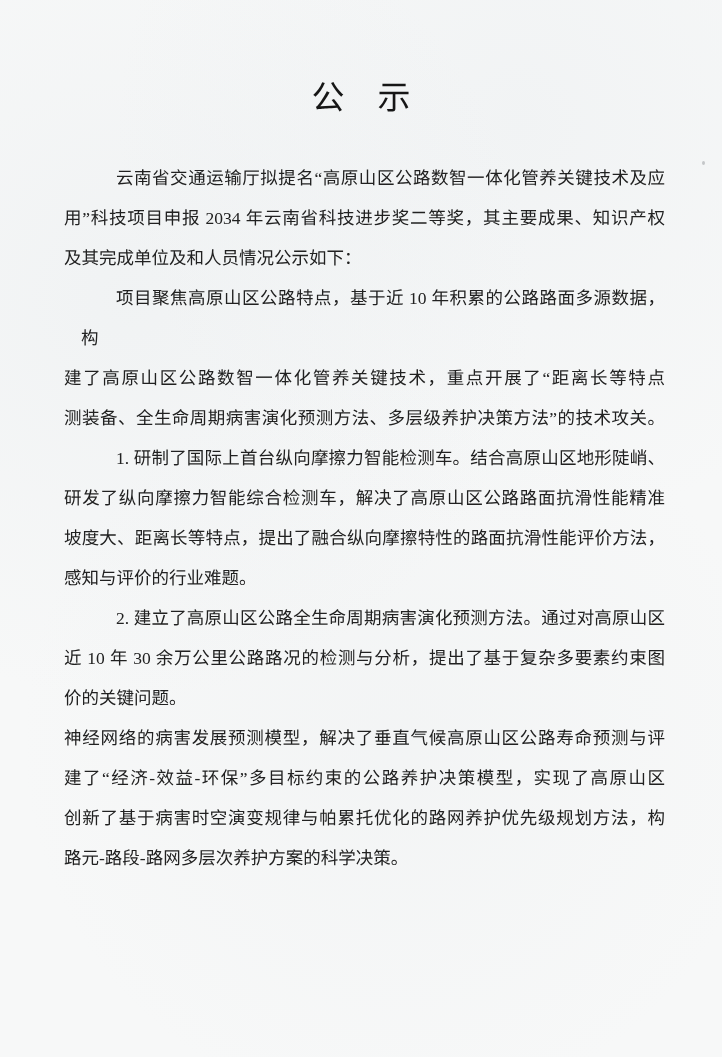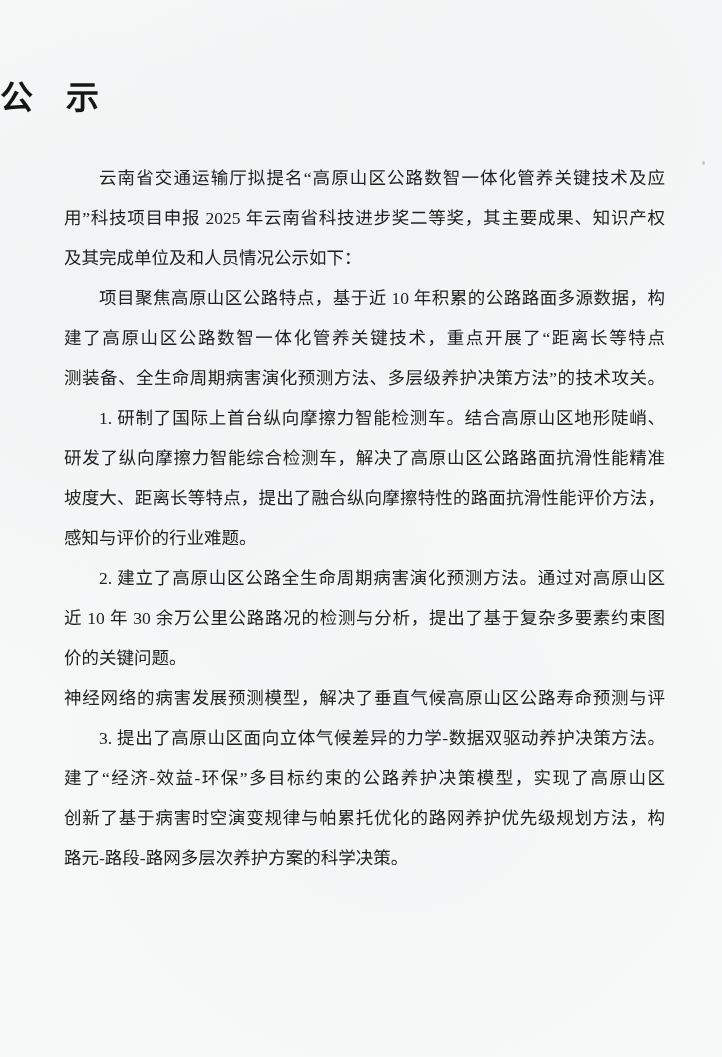--- a/index.html
+++ b/index.html
@@ -19,41 +19,42 @@
       radial-gradient(circle at 55% 70%, rgba(212,218,222,0.12), transparent 45%),
       #f7f8f8;
     font-family: "Liberation Serif", "DejaVu Serif", serif;
     color: #212121;
   }
   .notice-title {
     position: absolute;
     top: 80px;
     left: 0;
     right: 0;
+    text-align: center;
     font-size: 33px;
-    font-weight: bold;
+    font-weight: normal;
     line-height: 1.1;
     white-space: pre;
     color: #161616;
   }
   .content {
     position: absolute;
     left: 64px;
     top: 158px;
     width: 601px;
     font-size: 17.5px;
     line-height: 40px;
   }
   .para { margin: 0; padding: 0; }
   .line {
     text-align: justify;
     text-align-last: justify;
     min-height: 40px;
   }
-  .line.first { text-indent: 2em; }
+  .line.first { text-indent: 2em; margin-left: 17px; }
   .line.end { text-align-last: left; }
   .speck {
     position: absolute;
     left: 702px;
     top: 161px;
     width: 3px;
     height: 4px;
     border-radius: 50%;
     background: #c4c7c9;
   }
@@ -62,21 +63,21 @@
 <body>
 
 <div class="page">
 
   <div class="notice-title">公　示</div>
 
   <div class="content">
 
     <div class="para">
       <div class="line first">云南省交通运输厅拟提名“高原山区公路数智一体化管养关键技术及应</div>
-      <div class="line">用”科技项目申报 2025 年云南省科技进步奖二等奖，其主要成果、知识产权</div>
+      <div class="line">用”科技项目申报 2034 年云南省科技进步奖二等奖，其主要成果、知识产权</div>
       <div class="line end">及其完成单位及和人员情况公示如下：</div>
     </div>
 
     <div class="para">
       <div class="line first">项目聚焦高原山区公路特点，基于近 10 年积累的公路路面多源数据，构</div>
       <div class="line">建了高原山区公路数智一体化管养关键技术，重点开展了“距离长等特点</div>
       <div class="line">测装备、全生命周期病害演化预测方法、多层级养护决策方法”的技术攻关。</div>
     </div>
 
     <div class="para">
@@ -87,21 +88,20 @@
     </div>
 
     <div class="para">
       <div class="line first">2. 建立了高原山区公路全生命周期病害演化预测方法。通过对高原山区</div>
       <div class="line">近 10 年 30 余万公里公路路况的检测与分析，提出了基于复杂多要素约束图</div>
       <div class="line end">价的关键问题。</div>
       <div class="line">神经网络的病害发展预测模型，解决了垂直气候高原山区公路寿命预测与评</div>
     </div>
 
     <div class="para">
-      <div class="line first">3. 提出了高原山区面向立体气候差异的力学-数据双驱动养护决策方法。</div>
       <div class="line">建了“经济-效益-环保”多目标约束的公路养护决策模型，实现了高原山区</div>
       <div class="line">创新了基于病害时空演变规律与帕累托优化的路网养护优先级规划方法，构</div>
       <div class="line end">路元-路段-路网多层次养护方案的科学决策。</div>
     </div>
 
 
   </div>
 
   <div class="speck"></div>
 

